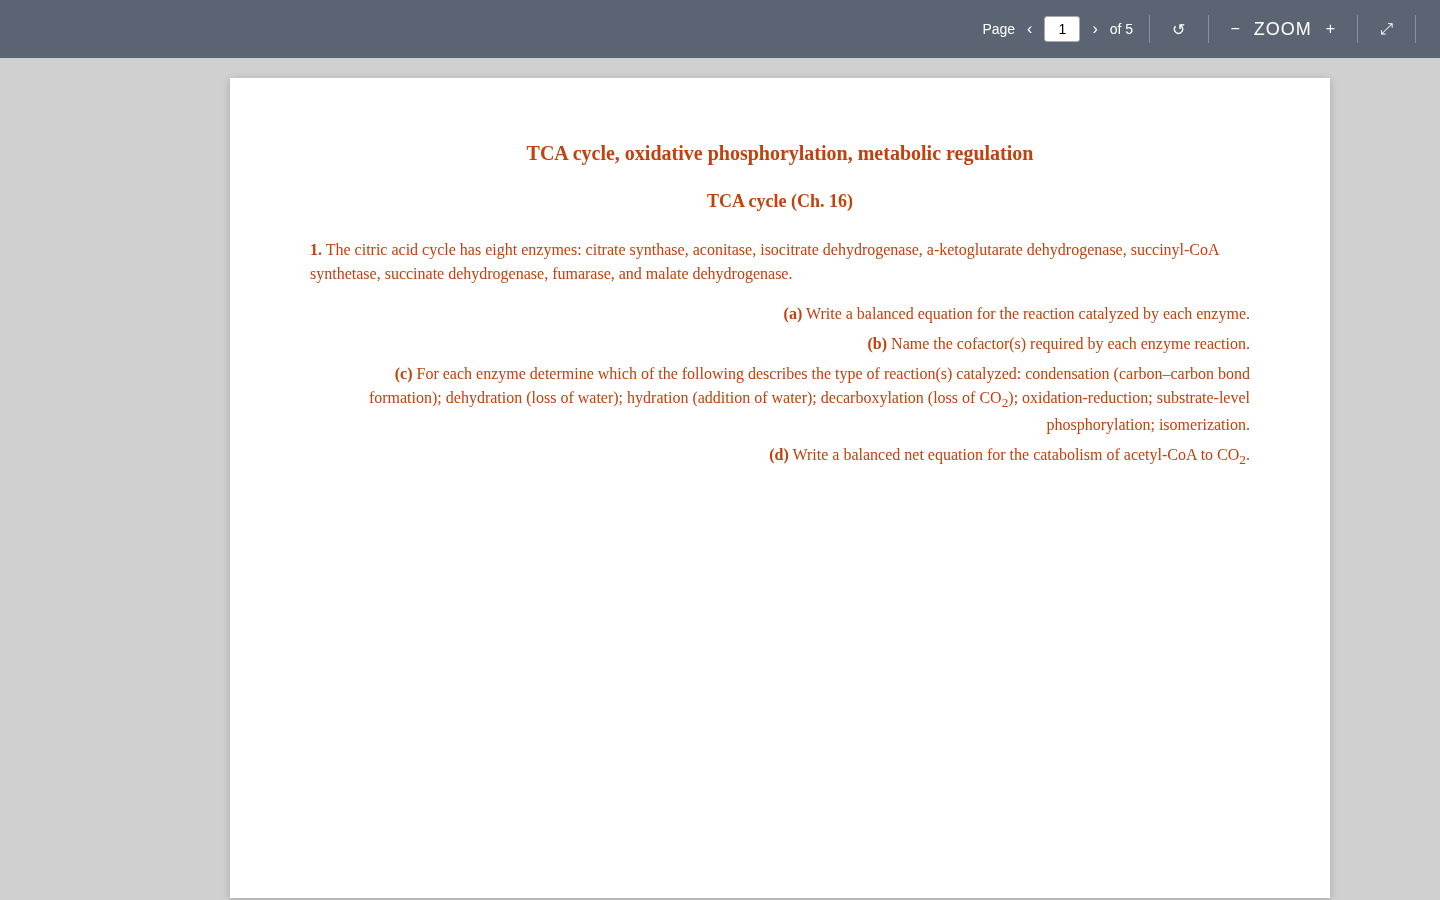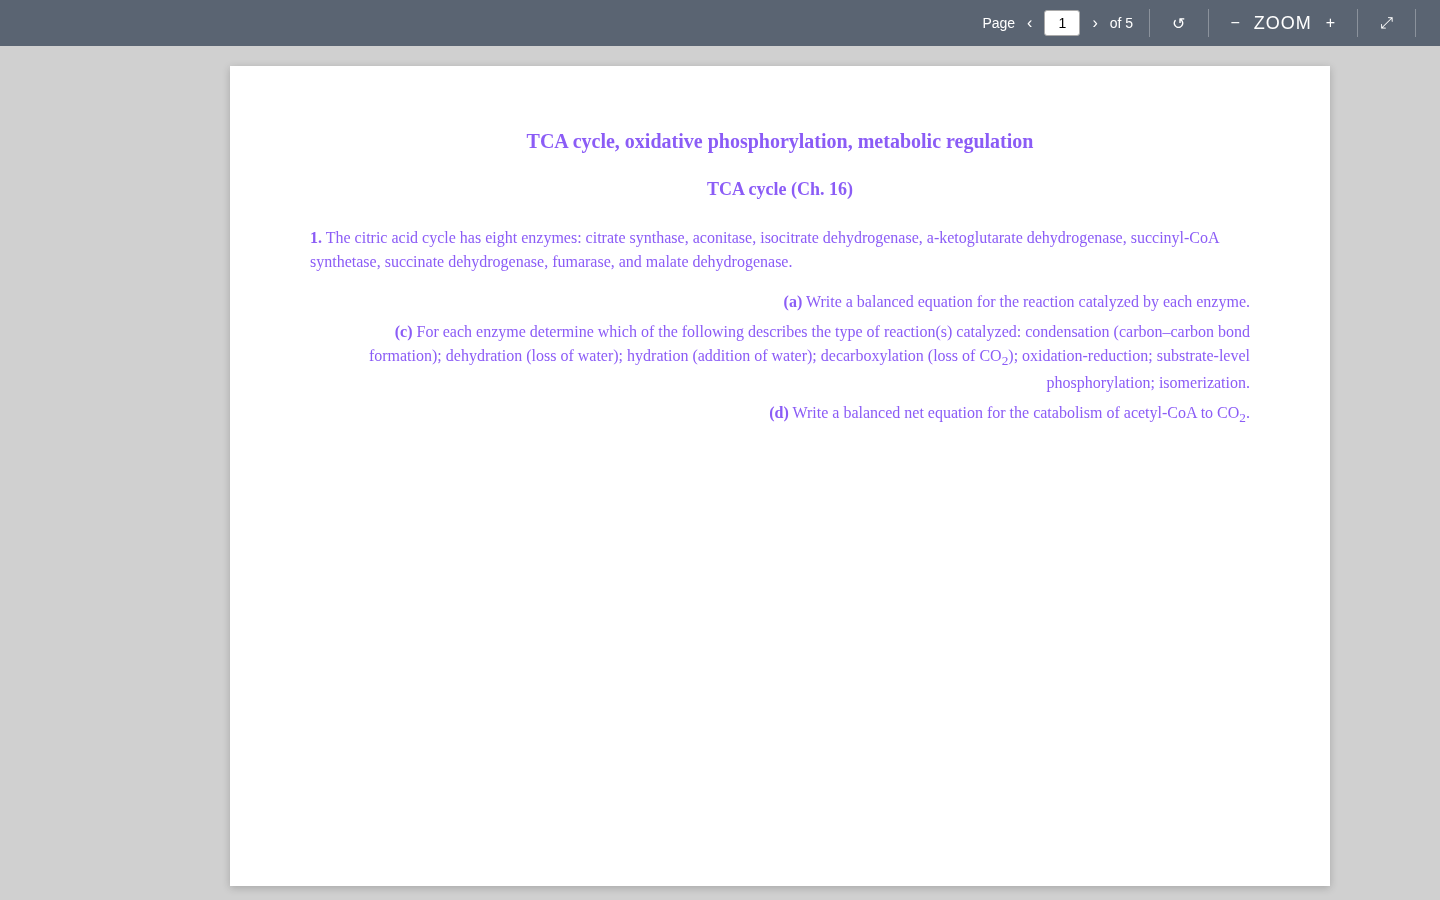--- a/index.html
+++ b/index.html
@@ -14,21 +14,21 @@
       overflow: hidden;
       font-family: Arial, sans-serif;
       background: #e8e8e8;
       display: flex;
       flex-direction: column;
     }
 
     
     #toolbar {
       width: 100%;
-      height: 46px;
+      height: 58px;
       background: #5a6472;
       display: flex;
       align-items: center;
       padding: 0 16px;
       gap: 8px;
       flex-shrink: 0;
       color: #ffffff;
       font-size: 14px;
     }
 
@@ -118,21 +118,21 @@
     
     #document-page {
       width: 1100px;
       min-height: 820px;
       background: #ffffff;
       padding: 60px 80px 60px 80px;
       box-shadow: 0 2px 8px rgba(0,0,0,0.2);
       font-family: "Times New Roman", Times, serif;
       font-size: 16px;
       line-height: 1.5;
-      color: #8b5cf6;
+      color: #c2410c;
     }
 
     .doc-main-title {
       text-align: center;
       font-weight: bold;
       font-size: 20px;
       margin-bottom: 20px;
     }
 
     .doc-section-title {
@@ -220,20 +220,24 @@
       <div class="doc-question">
         <span class="doc-question-number">1.</span>
         <span>The citric acid cycle has eight enzymes: citrate synthase, aconitase, isocitrate dehydrogenase, a-ketoglutarate dehydrogenase, succinyl-CoA synthetase, succinate dehydrogenase, fumarase, and malate dehydrogenase.</span>
 
         <div class="doc-sub-questions">
           <div class="doc-sub-item">
             <span class="sub-label">(a)</span>
             <span>Write a balanced equation for the reaction catalyzed by each enzyme.</span>
           </div>
           <div class="doc-sub-item">
+            <span class="sub-label">(b)</span>
+            <span>Name the cofactor(s) required by each enzyme reaction.</span>
+          </div>
+          <div class="doc-sub-item">
             <span class="sub-label">(c)</span>
             <span>For each enzyme determine which of the following describes the type of reaction(s) catalyzed: condensation (carbon–carbon bond formation); dehydration (loss of water); hydration (addition of water); decarboxylation (loss of CO</span><span><sub>2</sub></span><span>); oxidation-reduction; substrate-level phosphorylation; isomerization.</span>
           </div>
           <div class="doc-sub-item">
             <span class="sub-label">(d)</span>
             <span>Write a balanced net equation for the catabolism of acetyl-CoA to CO</span><span><sub>2</sub></span><span>.</span>
           </div>
         </div>
       </div>
 

